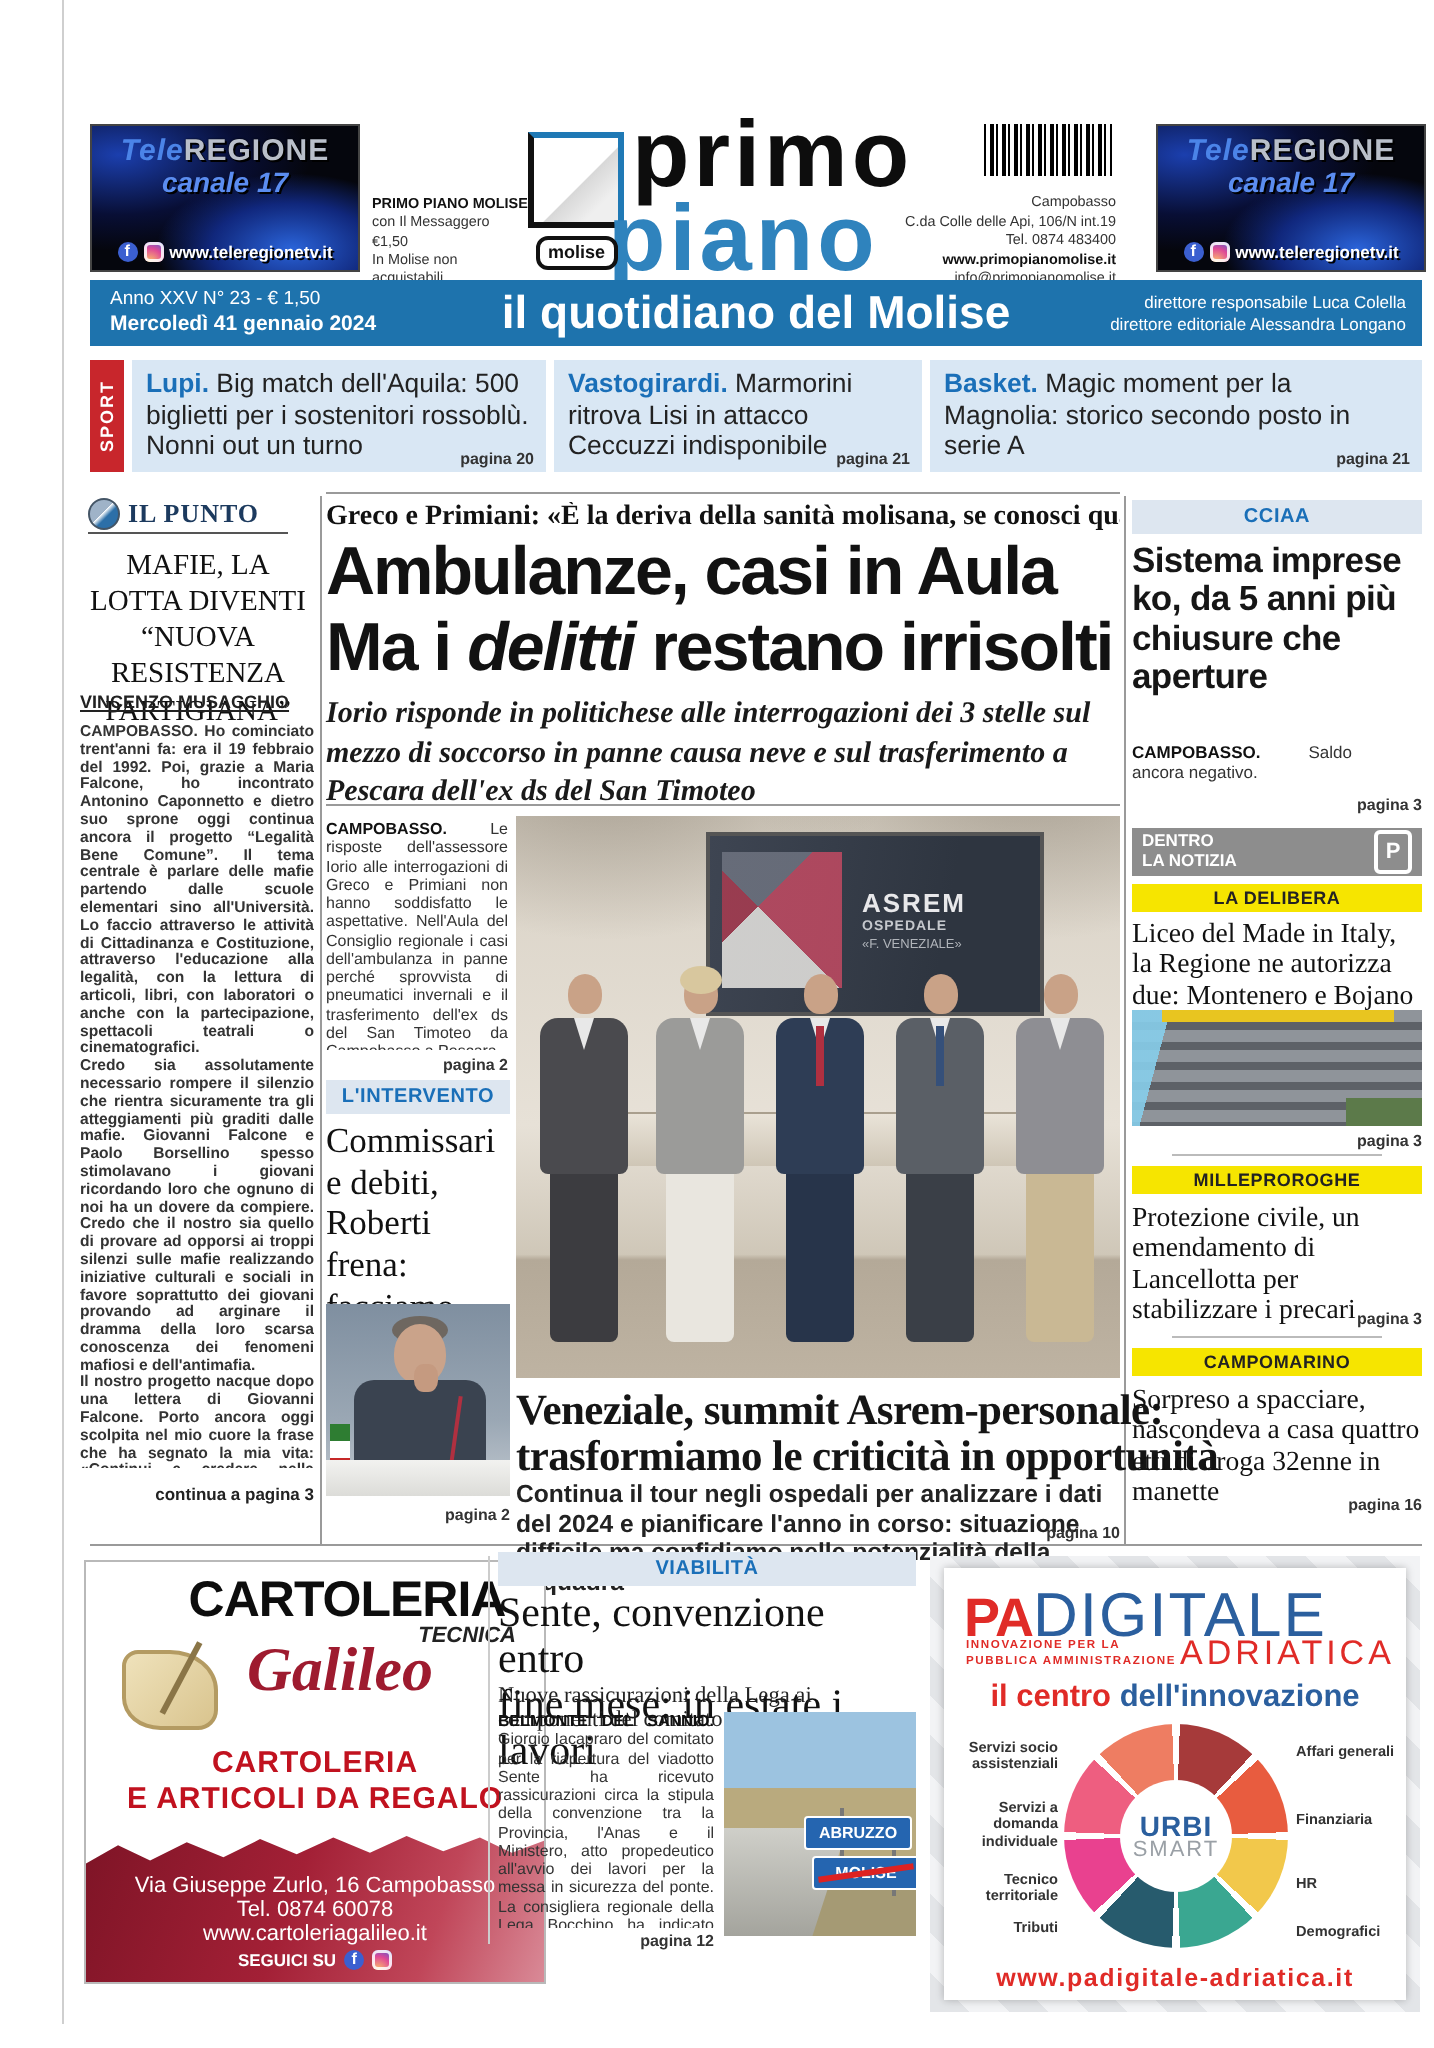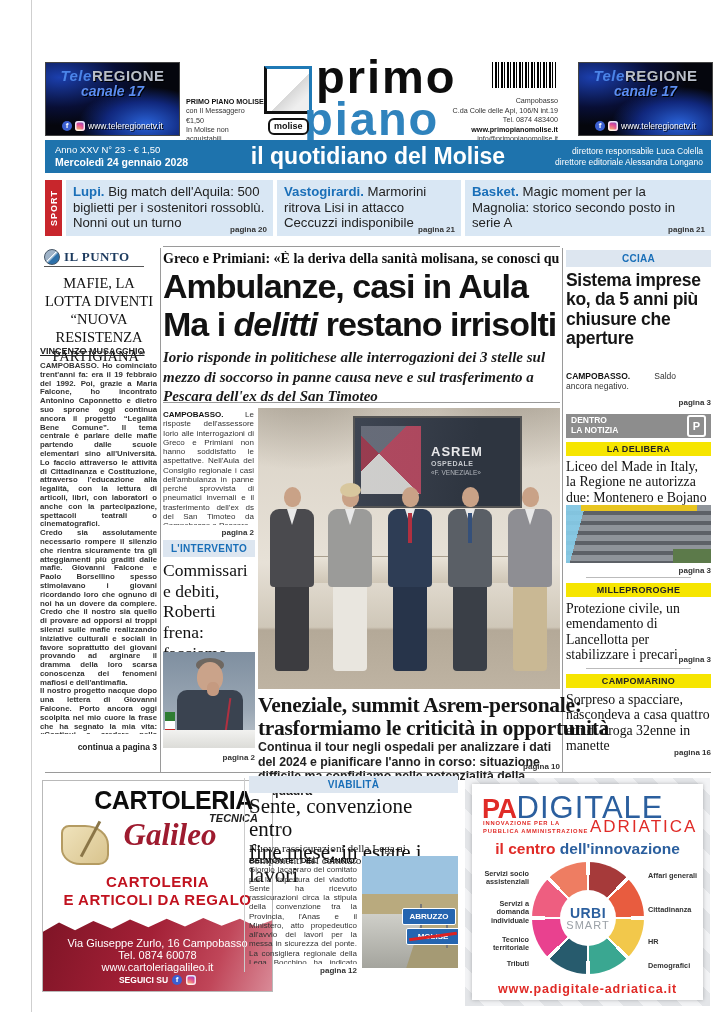--- a/index.html
+++ b/index.html
@@ -19,21 +19,21 @@
   .tr-brand{position:absolute;top:4px;left:0;width:100%;text-align:center;font-size:15px;font-weight:bold;letter-spacing:.5px;}
   .tr-tele{color:#4b84e8;font-style:italic;}
   .tr-regione{color:#b9bfca;text-shadow:0 0 1px #000,1px 1px 0 #000;}
   .tr-canale{position:absolute;top:20px;left:0;width:100%;text-align:center;color:#5b8df0;font-size:14px;font-weight:bold;font-style:italic;text-shadow:1px 1px 0 #000;}
   .tr-foot{position:absolute;bottom:4px;left:0;width:100%;display:flex;align-items:center;justify-content:center;gap:3px;}
   .fb-icon{width:10px;height:10px;border-radius:50%;background:#3b5fd0;color:#fff;font-size:8px;font-weight:bold;
            display:inline-flex;align-items:center;justify-content:center;line-height:1;}
   .ig-icon{width:10px;height:10px;border-radius:3px;display:inline-block;
            background:radial-gradient(circle at 30% 100%, #fdc468, #df4996 55%, #3f5bd8);
            box-shadow:inset 0 0 0 1.5px rgba(255,255,255,.85);}
-  .tr-url{color:#fff;font-size:8.5px;font-weight:normal;text-shadow:1px 1px 0 #000;}
+  .tr-url{color:#fff;font-size:8.5px;font-weight:bold;text-shadow:1px 1px 0 #000;}
 
   .price-box{position:absolute;left:186px;top:97px;width:78px;font-size:7.2px;line-height:1.3;color:#333;}
   .price-box b{color:#111;}
 
   .pp-logo{position:absolute;left:264px;top:56px;width:215px;height:84px;}
   .pp-icon{position:absolute;left:0;top:10px;width:42px;height:42px;border:3px solid #1f79b5;border-left-color:#111;border-bottom-color:#111;
            background:linear-gradient(135deg,#fff 55%,#d8d8d8 56%,#efefef 80%);}
   .pp-word{font-weight:bold;letter-spacing:2px;line-height:.82;font-size:47px;}
   .pp-primo{position:absolute;left:52px;top:2px;color:#0d0d0d;}
   .pp-piano{position:absolute;left:40px;top:44px;color:#2f83bd;}
@@ -249,21 +249,21 @@
     <div class="tr-foot">
       <span class="fb-icon">f</span>
       <span class="ig-icon"></span>
       <span class="tr-url">www.teleregionetv.it</span>
     </div>
   </div>
 
   <div class="band">
     <div class="band-issue">
       <span>Anno XXV N° 23 - € 1,50</span><br>
-      <b>Mercoledì 24 gennaio 2028</b>
+      <b>Mercoledì 41 gennaio 2024</b>
     </div>
     <div class="band-tag">il quotidiano del Molise</div>
     <div class="band-dir">
       <span>direttore responsabile Luca Colella</span><br>
       <span>direttore editoriale Alessandra Longano</span>
     </div>
   </div>
 
   <div class="sport-label">SPORT</div>
   <div class="sport-item" style="left:66px;width:207px">
@@ -461,20 +461,20 @@
           <div class="donut-hole">
             <span class="urbi">URBI</span>
             <span class="smart">SMART</span>
           </div>
         </div>
         <div class="pa-lab l" style="top:8px">Servizi socio assistenziali</div>
         <div class="pa-lab l" style="top:38px">Servizi a domanda individuale</div>
         <div class="pa-lab l" style="top:74px">Tecnico territoriale</div>
         <div class="pa-lab l" style="top:98px">Tributi</div>
         <div class="pa-lab r" style="top:10px">Affari generali</div>
-        <div class="pa-lab r" style="top:44px">Cittadinanza</div>
+        <div class="pa-lab r" style="top:44px">Finanziaria</div>
         <div class="pa-lab r" style="top:76px">HR</div>
         <div class="pa-lab r" style="top:100px">Demografici</div>
       </div>
       <div class="pa-url">www.padigitale-adriatica.it</div>
     </div>
   </div>
 </div>
 
 </body></html>

